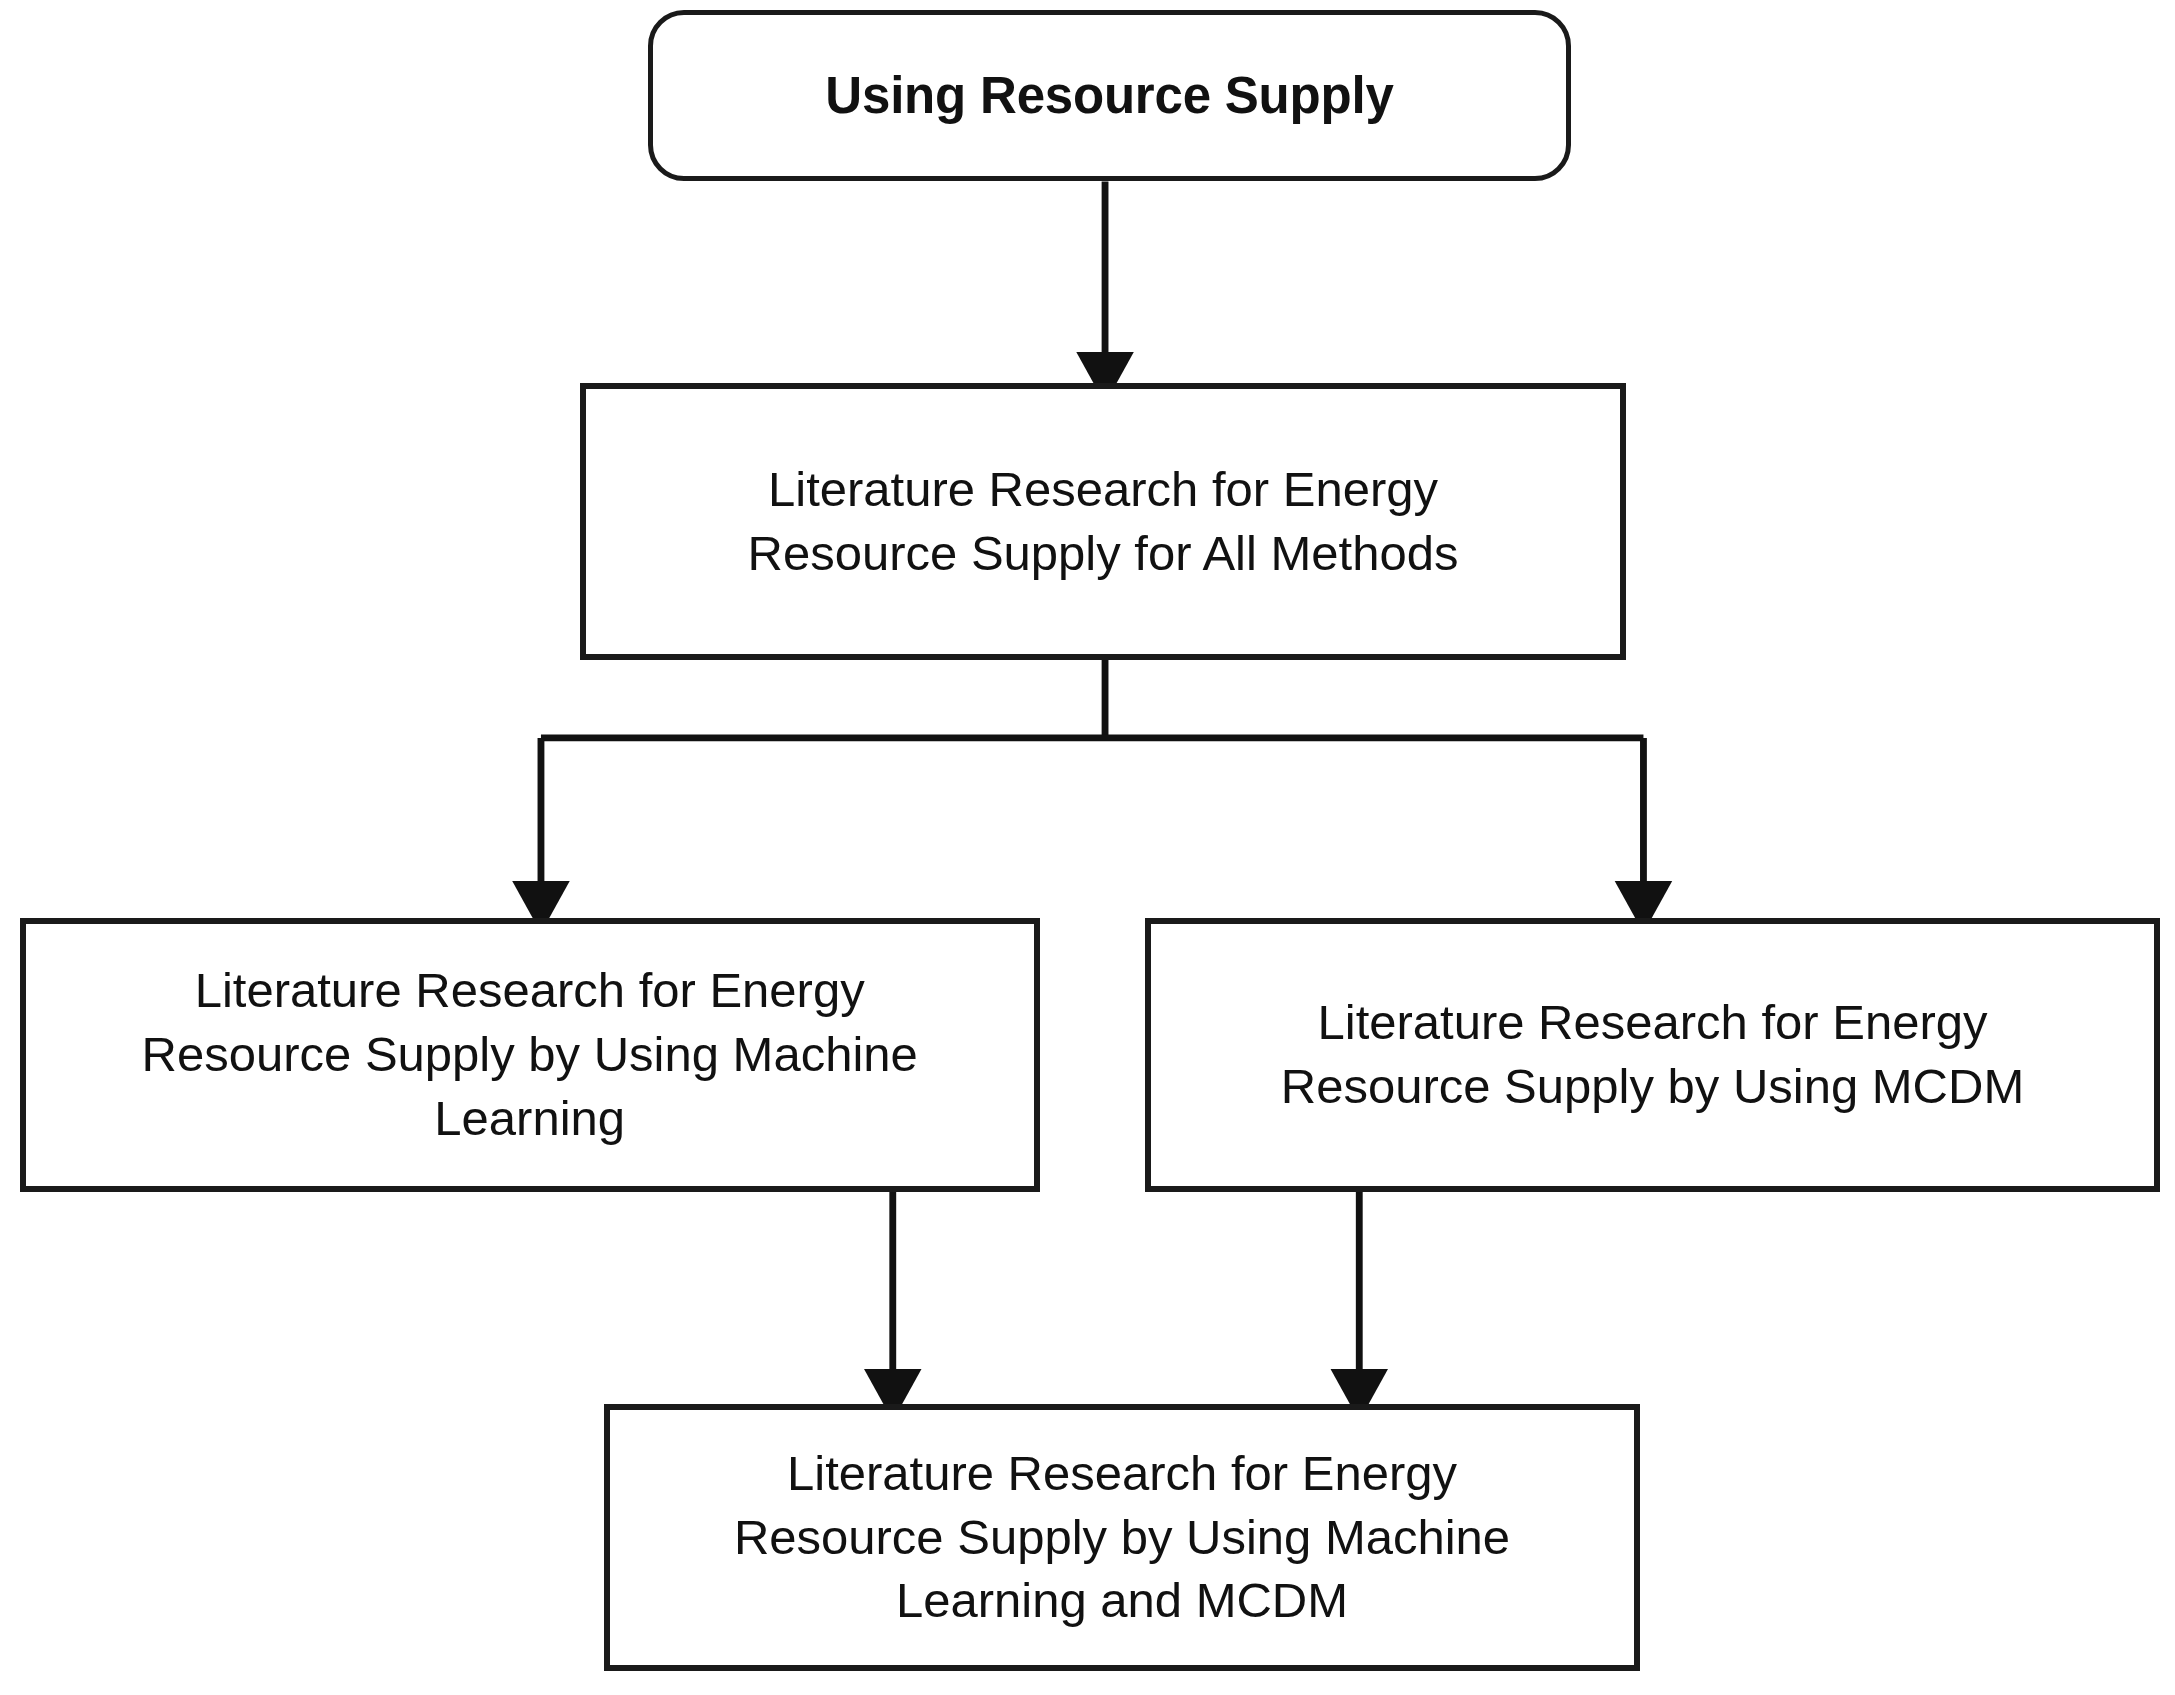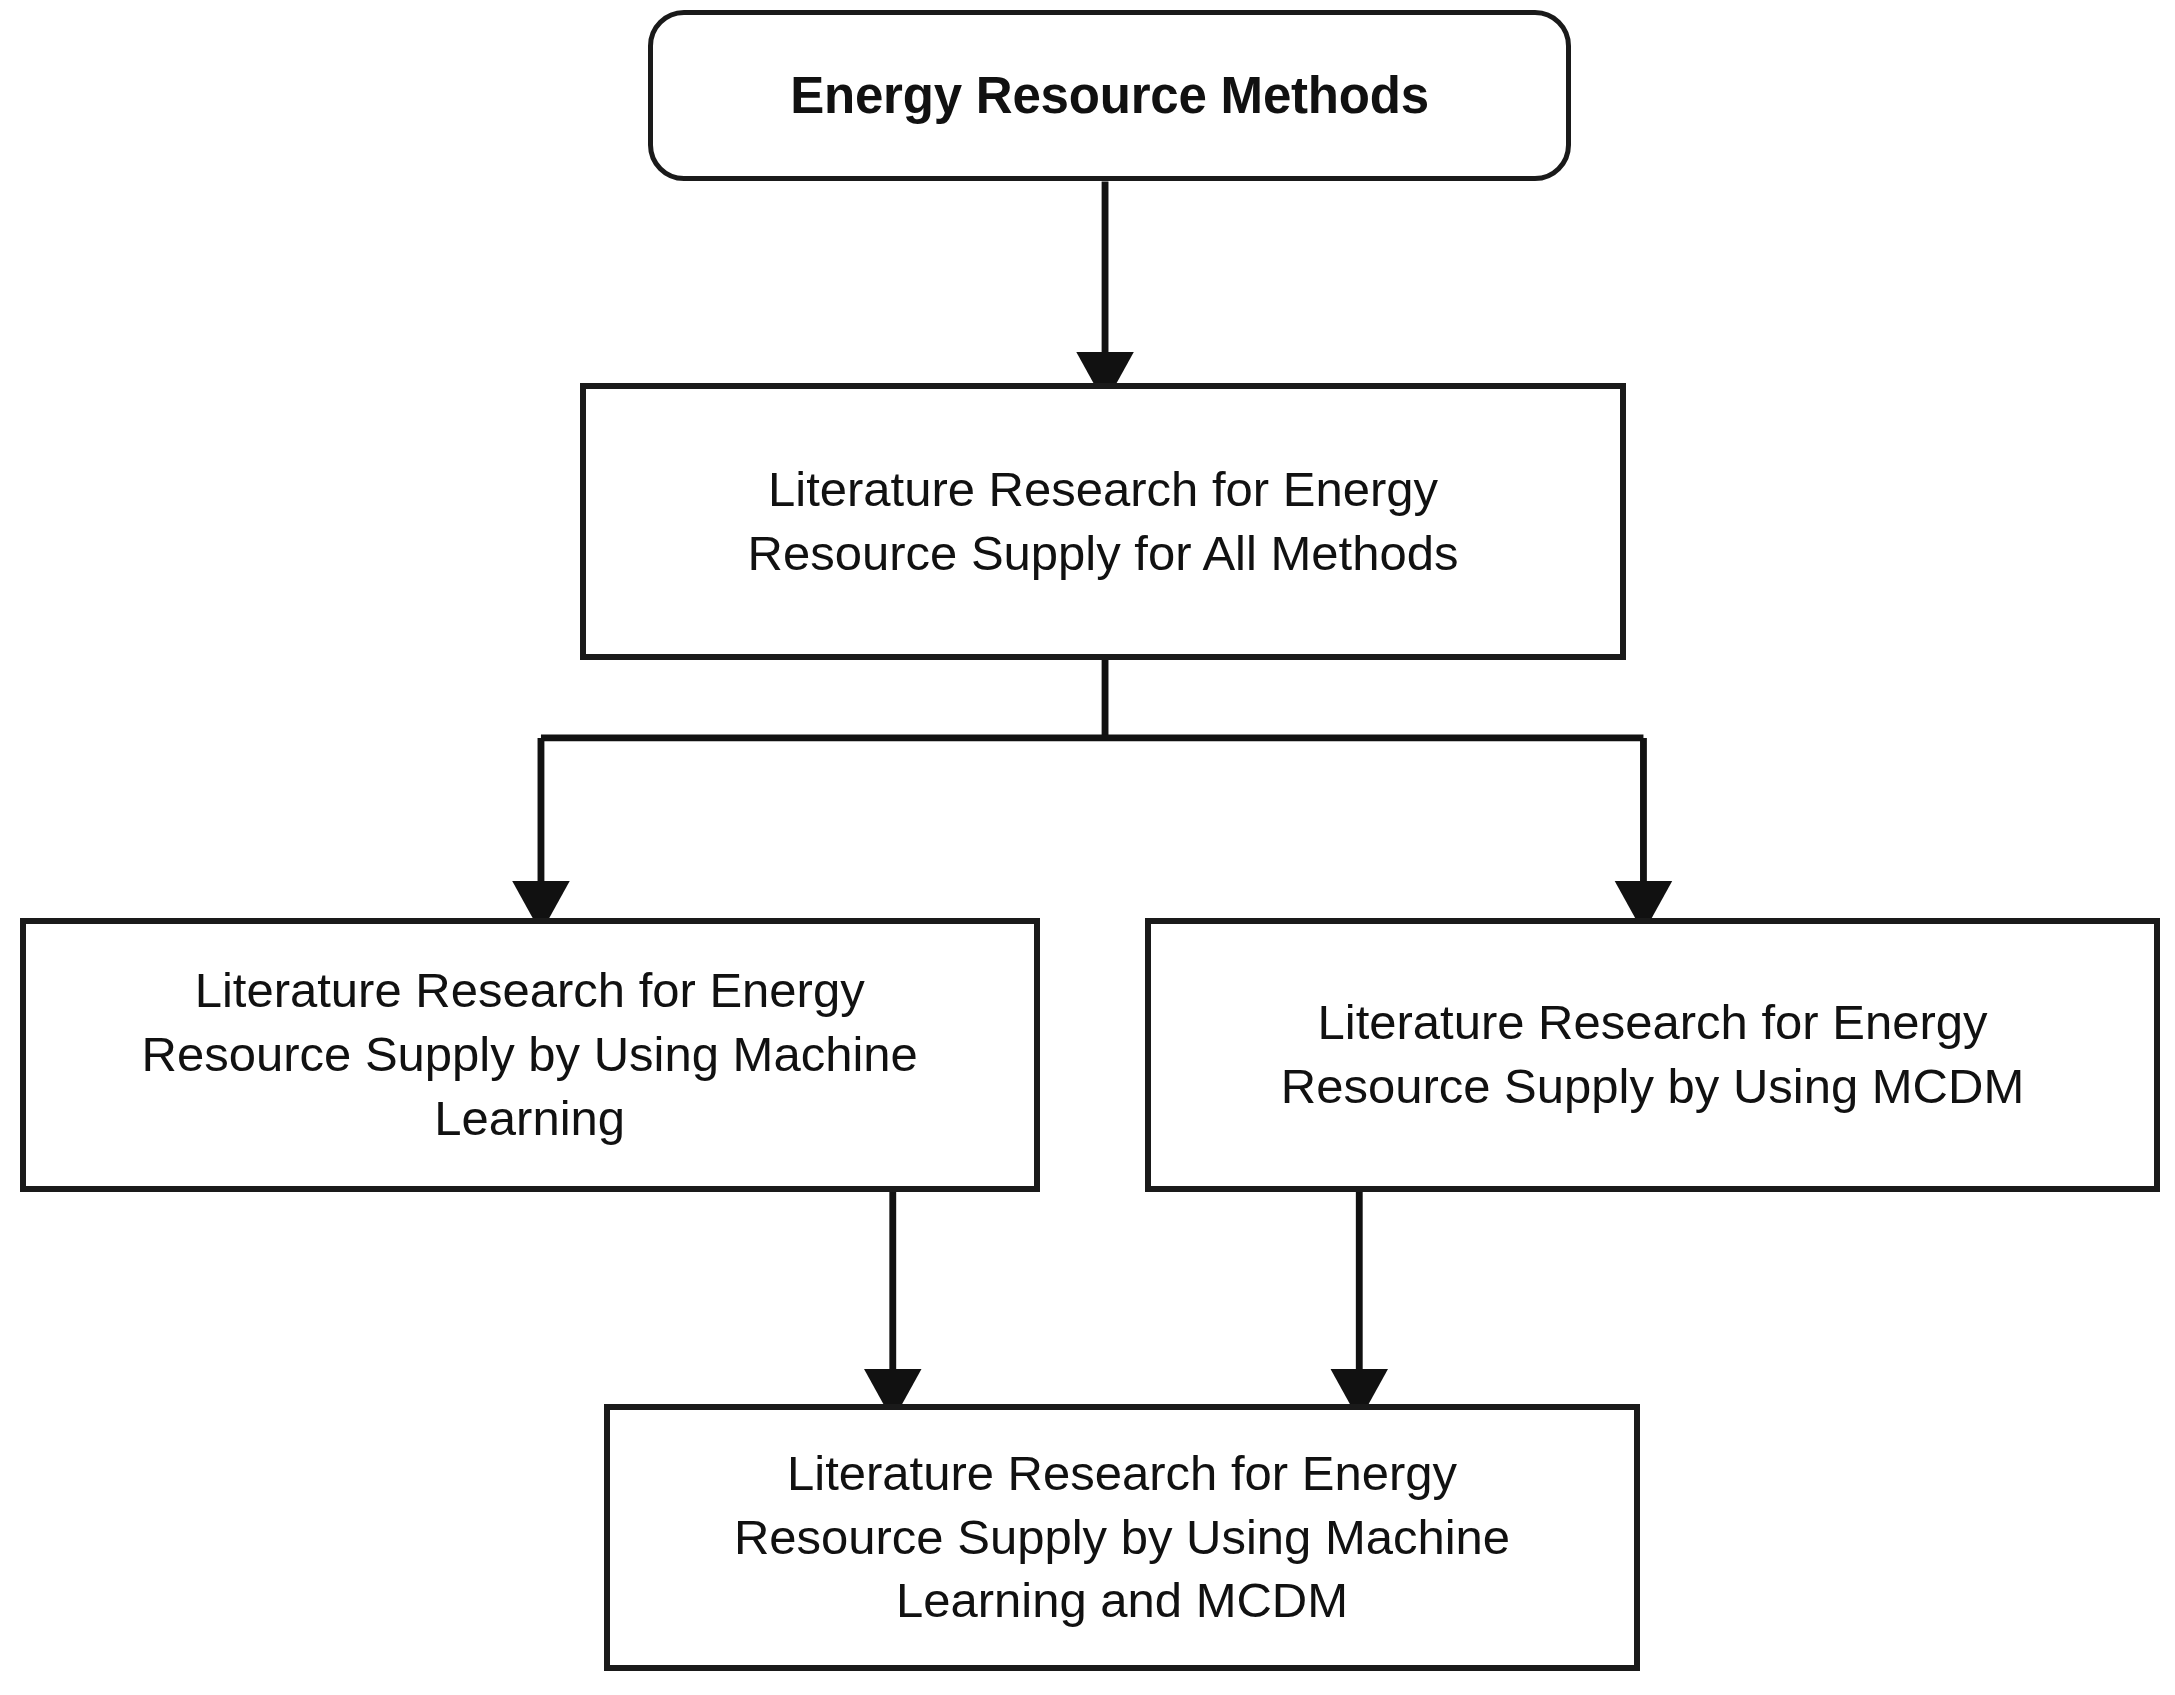--- a/index.html
+++ b/index.html
@@ -113,21 +113,21 @@
     <g>
       <path d="M 1043 1392 L 1043 1608" stroke="#111111" stroke-width="8" fill="none" marker-end="url(#arrowhead)"></path>
     </g>
 
     <g>
       <path d="M 1588 1392 L 1588 1608" stroke="#111111" stroke-width="8" fill="none" marker-end="url(#arrowhead)"></path>
     </g>
   </svg>
 
   <div class="node rounded" id="node-root">
-    <span class="node-label">Energy Resource Methods</span>
+    <span class="node-label">Using Resource Supply</span>
   </div>
 
   <div class="node" id="node-all-methods">
     <span class="node-label">Literature Research for Energy
 Resource Supply for All Methods</span>
   </div>
 
   <div class="node" id="node-ml">
     <span class="node-label">Literature Research for Energy
 Resource Supply by Using Machine

